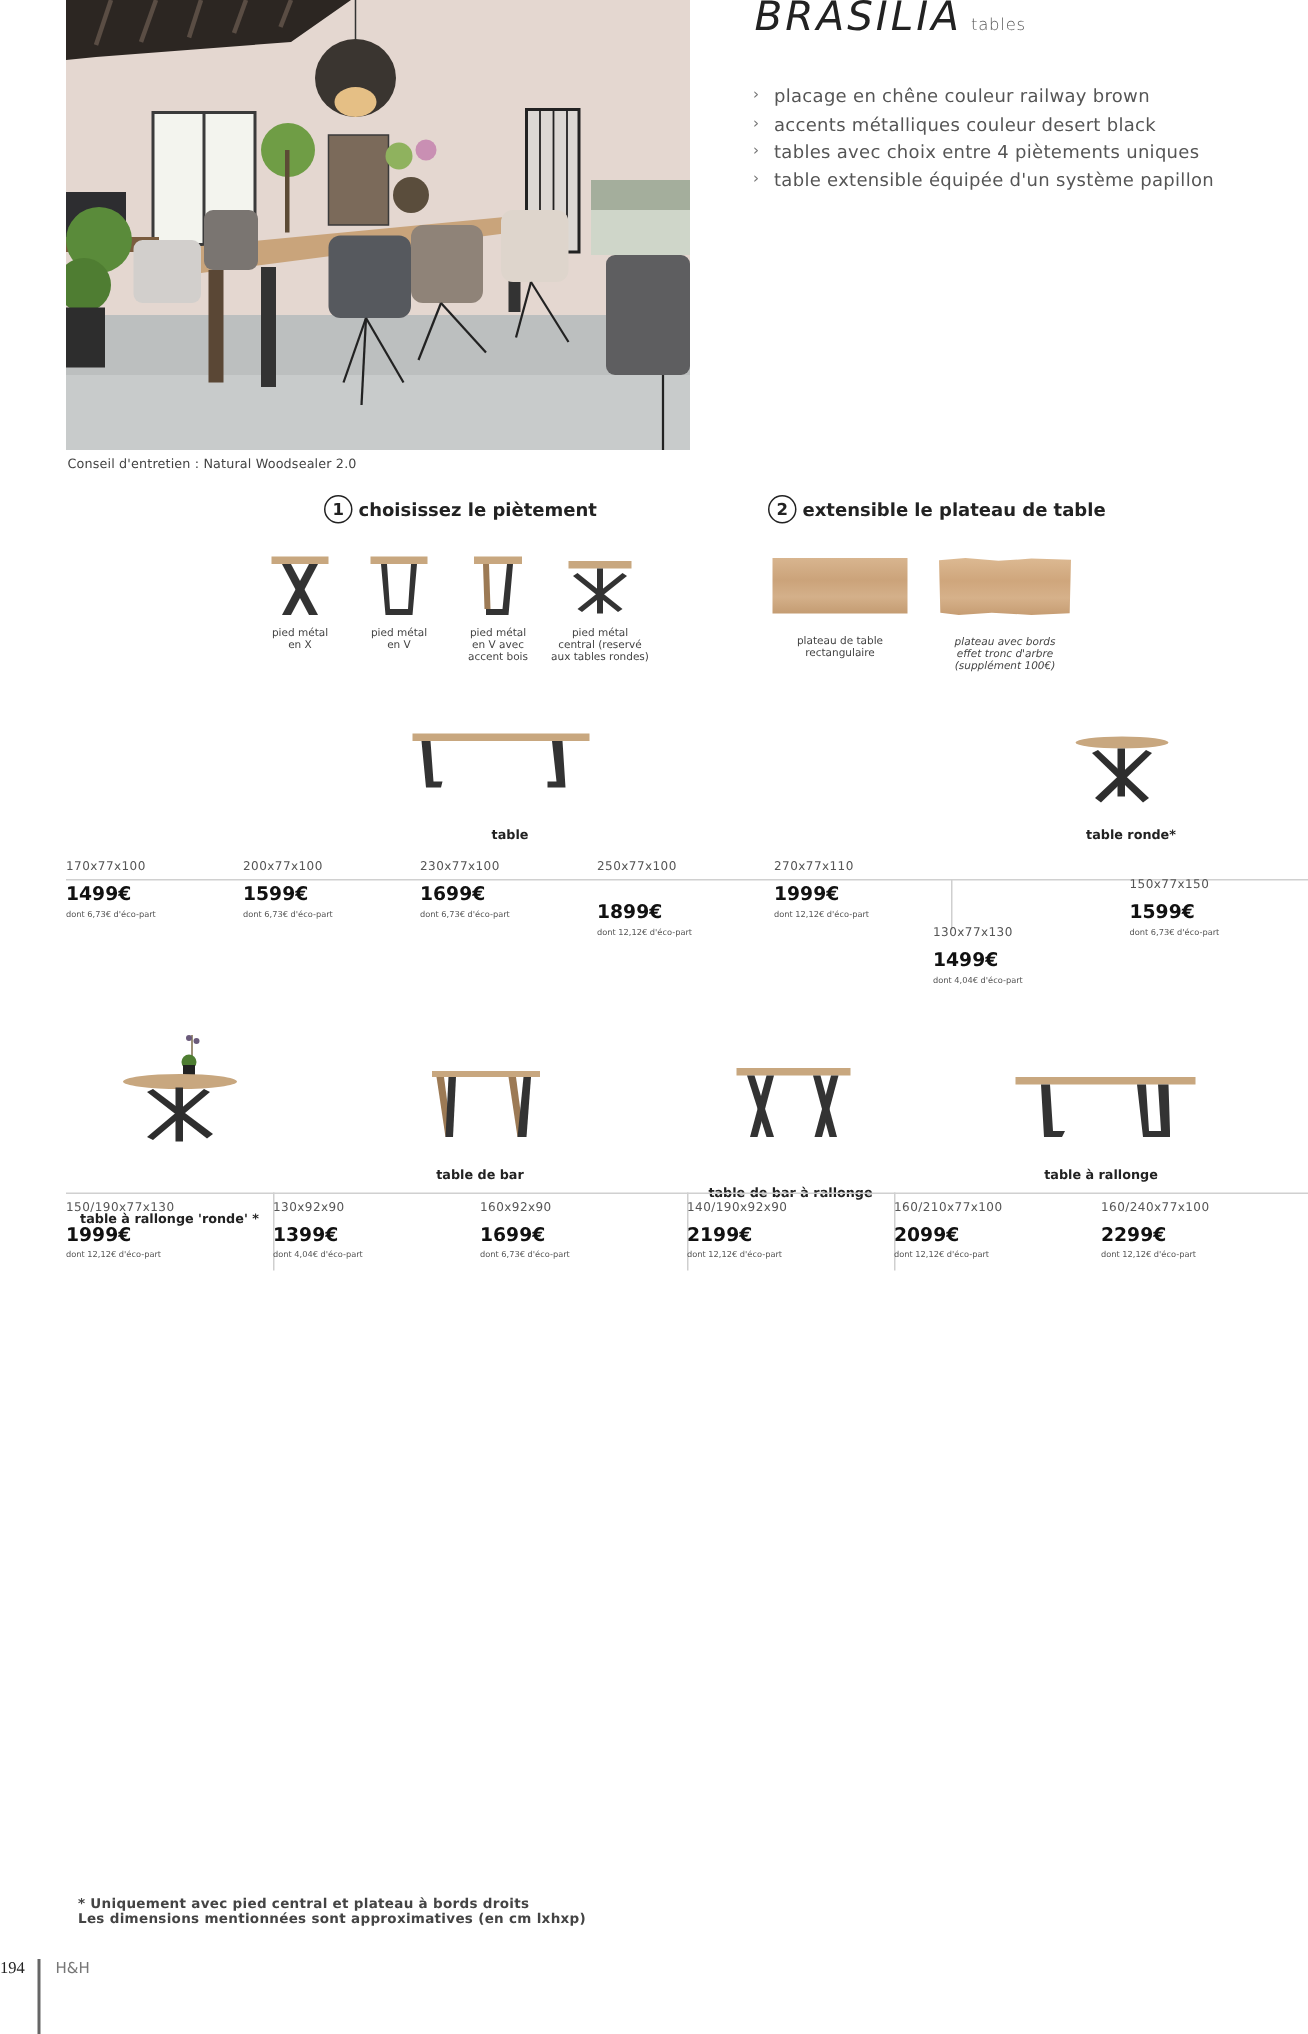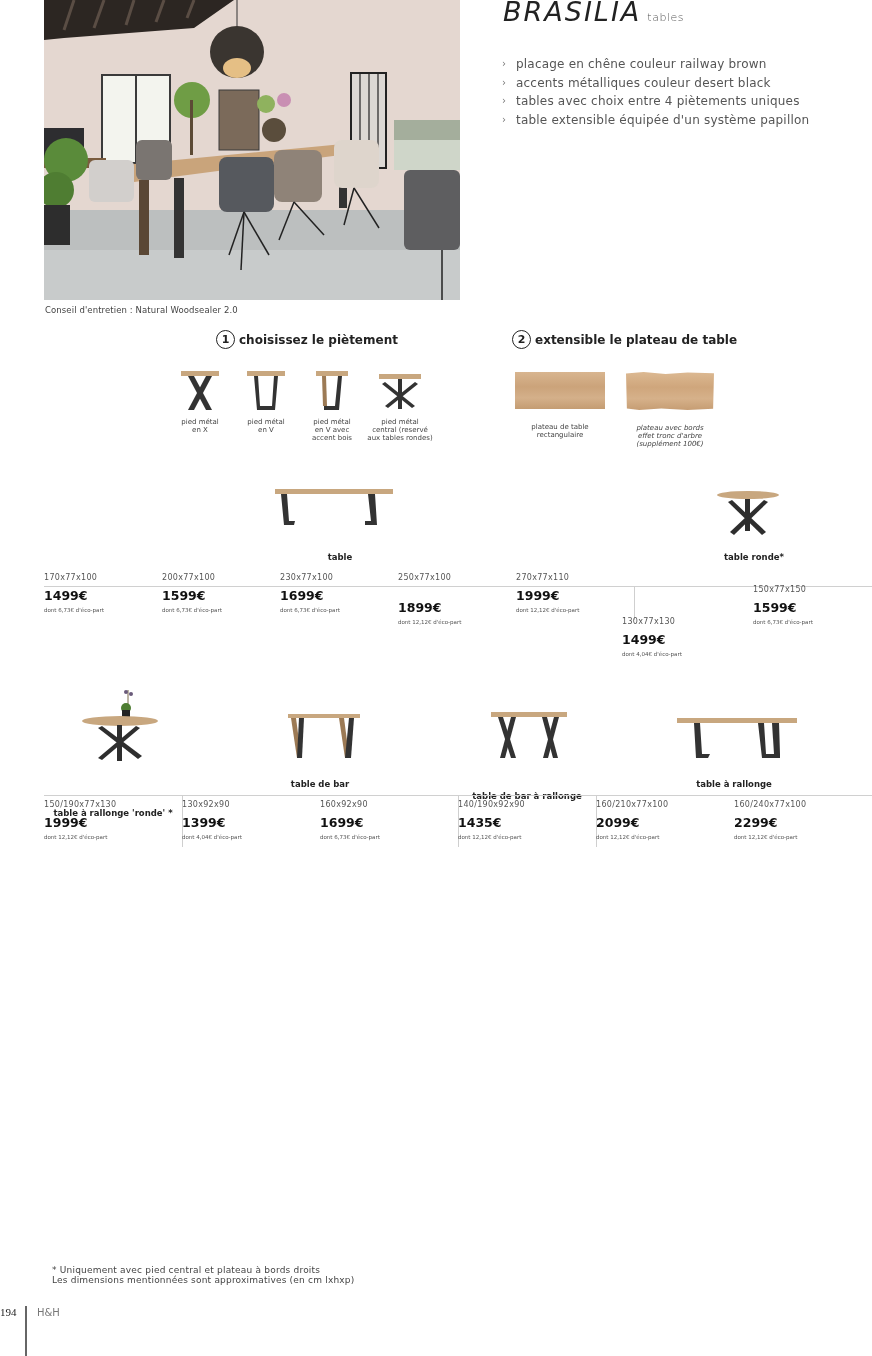--- a/index.html
+++ b/index.html
@@ -29,21 +29,21 @@
   
   .pimg { position:absolute; }
   .group-label { position:absolute; font-weight:bold; font-size:8.5px; color:#222; text-align:center; }
   .hline { position:absolute; height:1px; background:#d0d0d0; }
   .vline { position:absolute; width:1px; background:#cfcfcf; }
   .cell { position:absolute; text-align:left; }
   .cell .dim { font-size:8px; color:#555; letter-spacing:0.3px; display:block; }
   .cell .price { font-size:12.5px; font-weight:bold; color:#111; display:block; }
   .cell .eco { font-size:5.5px; color:#555; display:block; }
 
-  .footnote { position:absolute; left:52px; top:1266px; font-size:9px; color:#444; line-height:9.5px; letter-spacing:0.2px; }
+  .footnote { position:absolute; left:52px; top:1266px; font-size:9px; color:#444; line-height:9.5px; letter-spacing:0.2px;font-weight:bold; }
   .pagenum { position:absolute; left:0; top:1306px; font-family:Liberation Serif, serif; font-size:11px; color:#222; }
   .pbar { position:absolute; left:25px; top:1306px; width:2px; height:50px; background:#666; }
   .brand { position:absolute; left:37px; top:1307px; font-size:10px; color:#777; }
 </style>
 </head>
 <body>
 
 <div class="hero">
   <svg width="416" height="300" viewBox="0 0 416 300">
     <rect width="416" height="300" fill="#e4d7d0"></rect>
@@ -305,21 +305,21 @@
   <span class="price" style="margin-top:6px">1399€</span>
   <span class="eco" style="margin-top:4px">dont 4,04€ d'éco-part</span>
 </div>
 <div class="cell" style="left:320px; top:800px; width:138px;">
   <span class="dim">160x92x90</span>
   <span class="price" style="margin-top:6px">1699€</span>
   <span class="eco" style="margin-top:4px">dont 6,73€ d'éco-part</span>
 </div>
 <div class="cell" style="left:458px; top:800px; width:138px;">
   <span class="dim">140/190x92x90</span>
-  <span class="price" style="margin-top:6px">1435€</span>
+  <span class="price" style="margin-top:6px">2199€</span>
   <span class="eco" style="margin-top:4px">dont 12,12€ d'éco-part</span>
 </div>
 <div class="cell" style="left:596px; top:800px; width:138px;">
   <span class="dim">160/210x77x100</span>
   <span class="price" style="margin-top:6px">2099€</span>
   <span class="eco" style="margin-top:4px">dont 12,12€ d'éco-part</span>
 </div>
 <div class="cell" style="left:734px; top:800px; width:138px;">
   <span class="dim">160/240x77x100</span>
   <span class="price" style="margin-top:6px">2299€</span>

